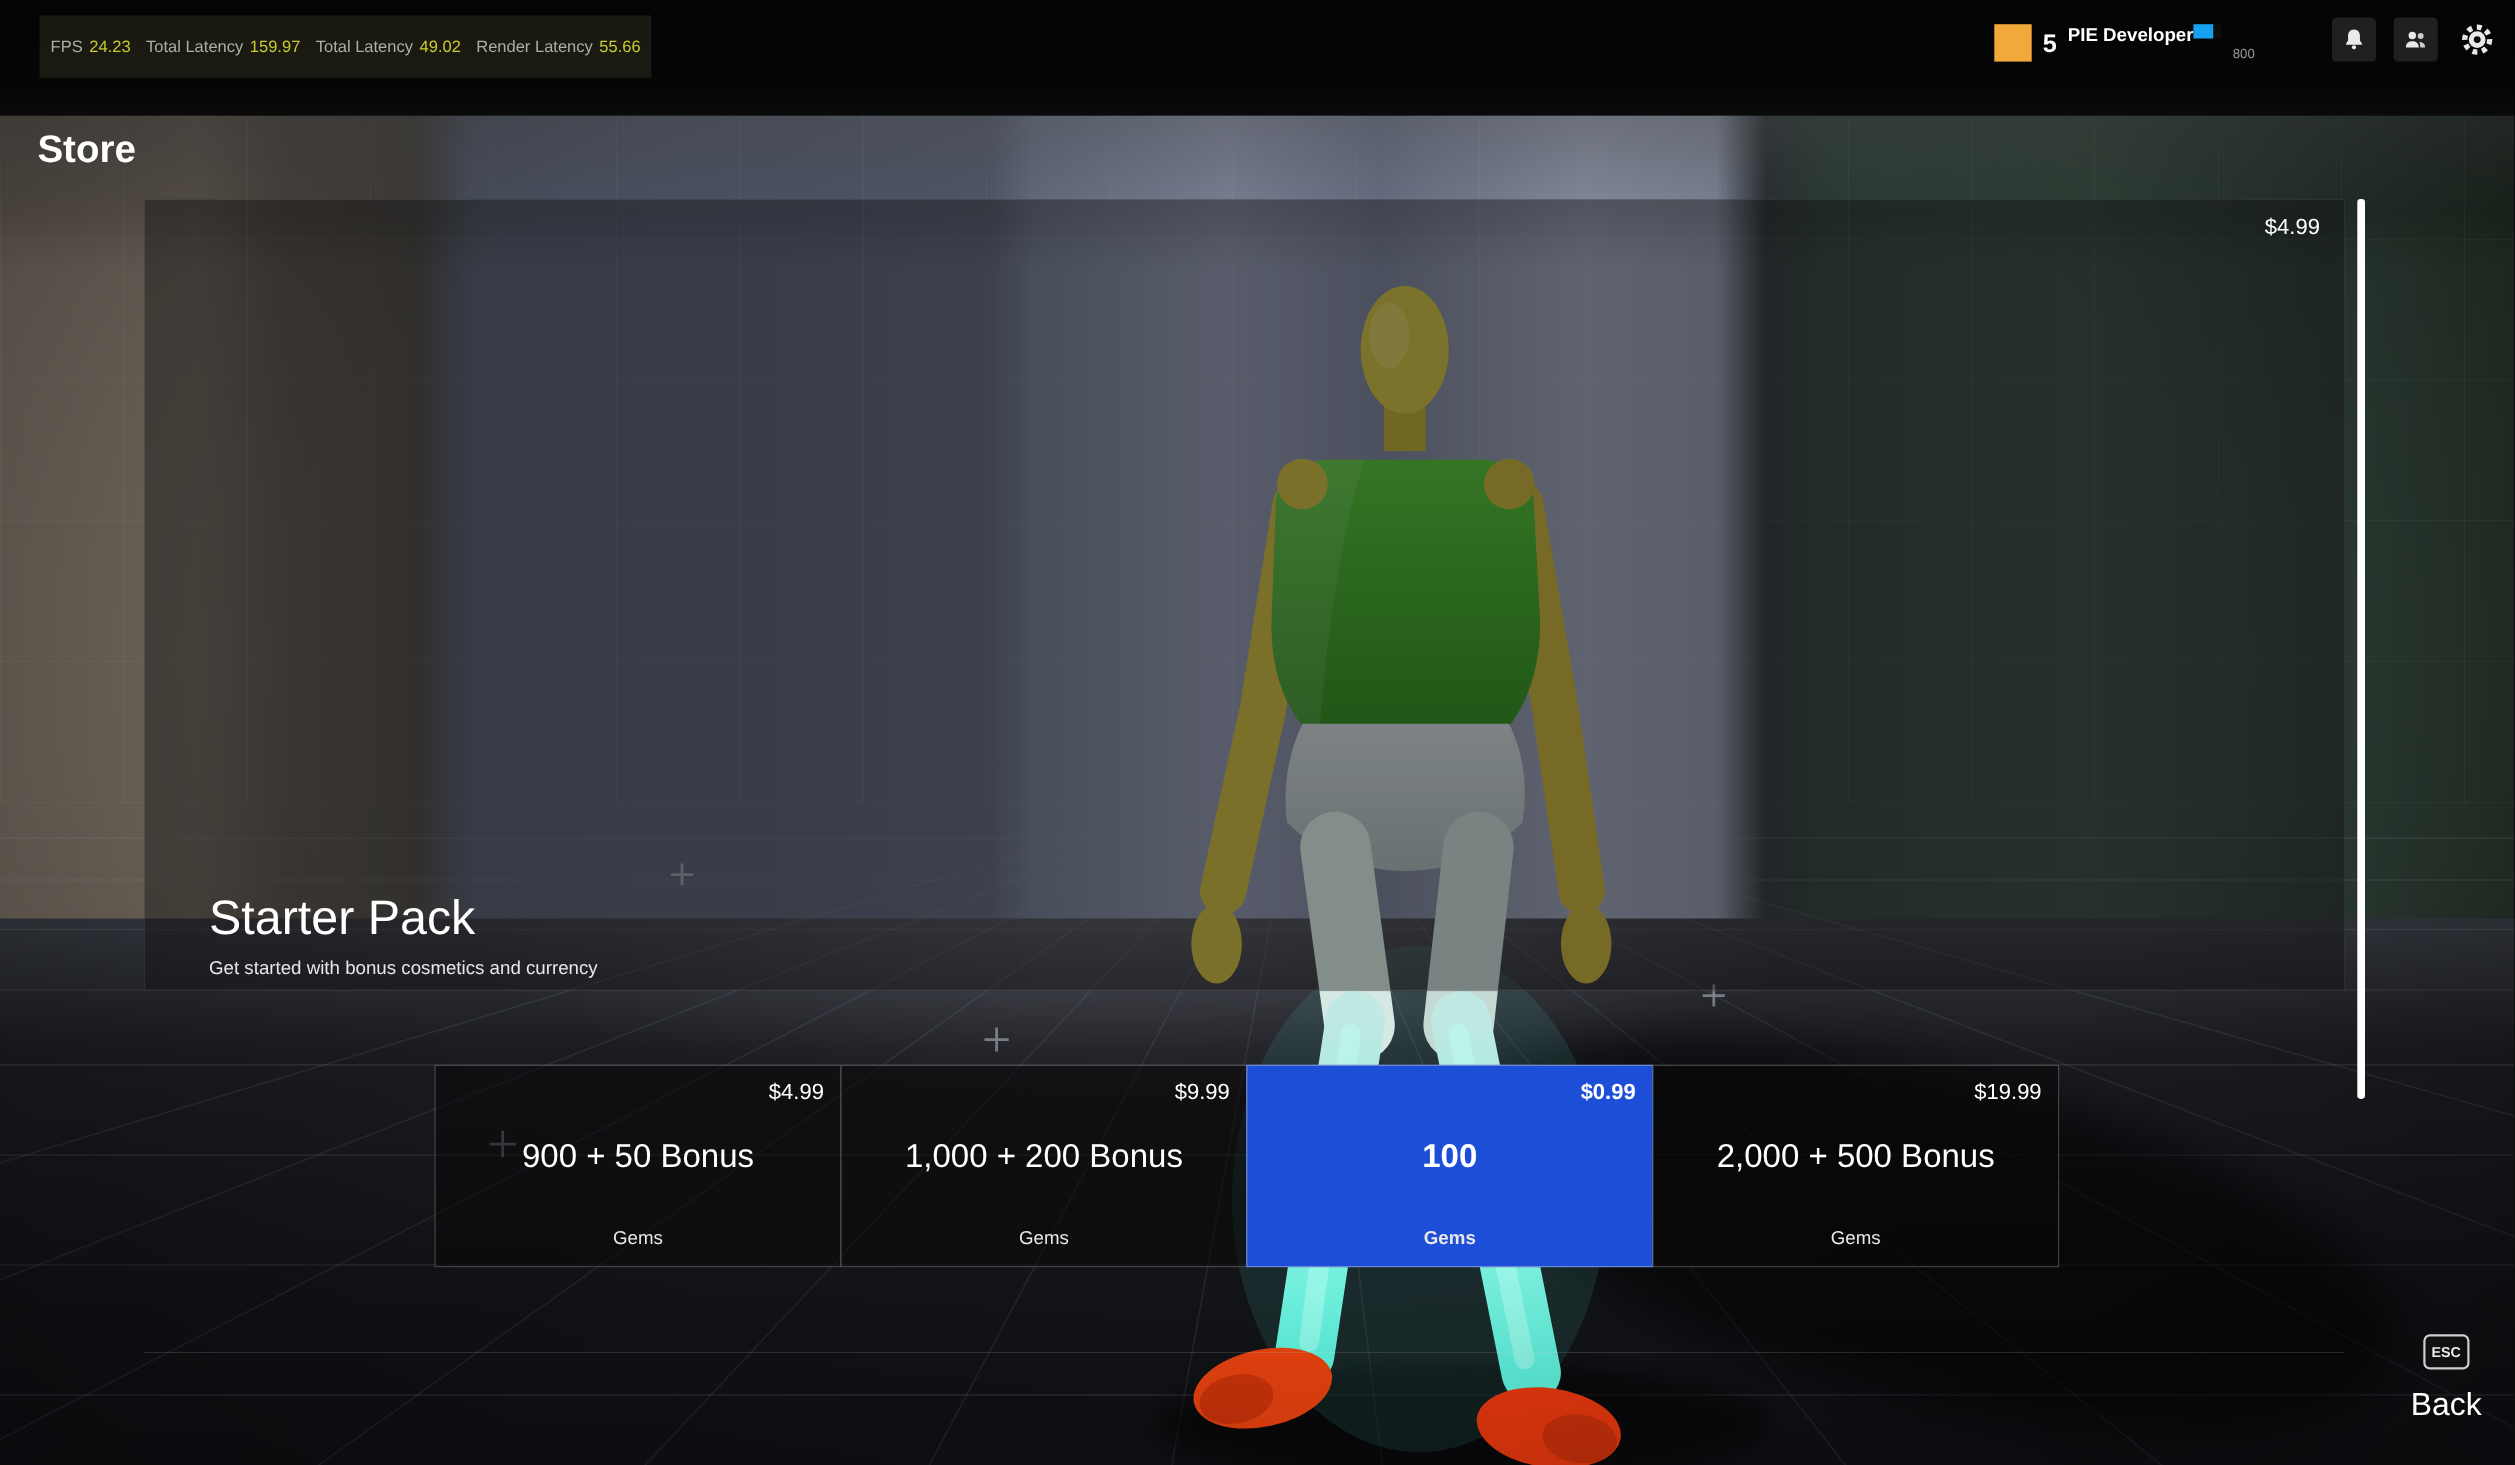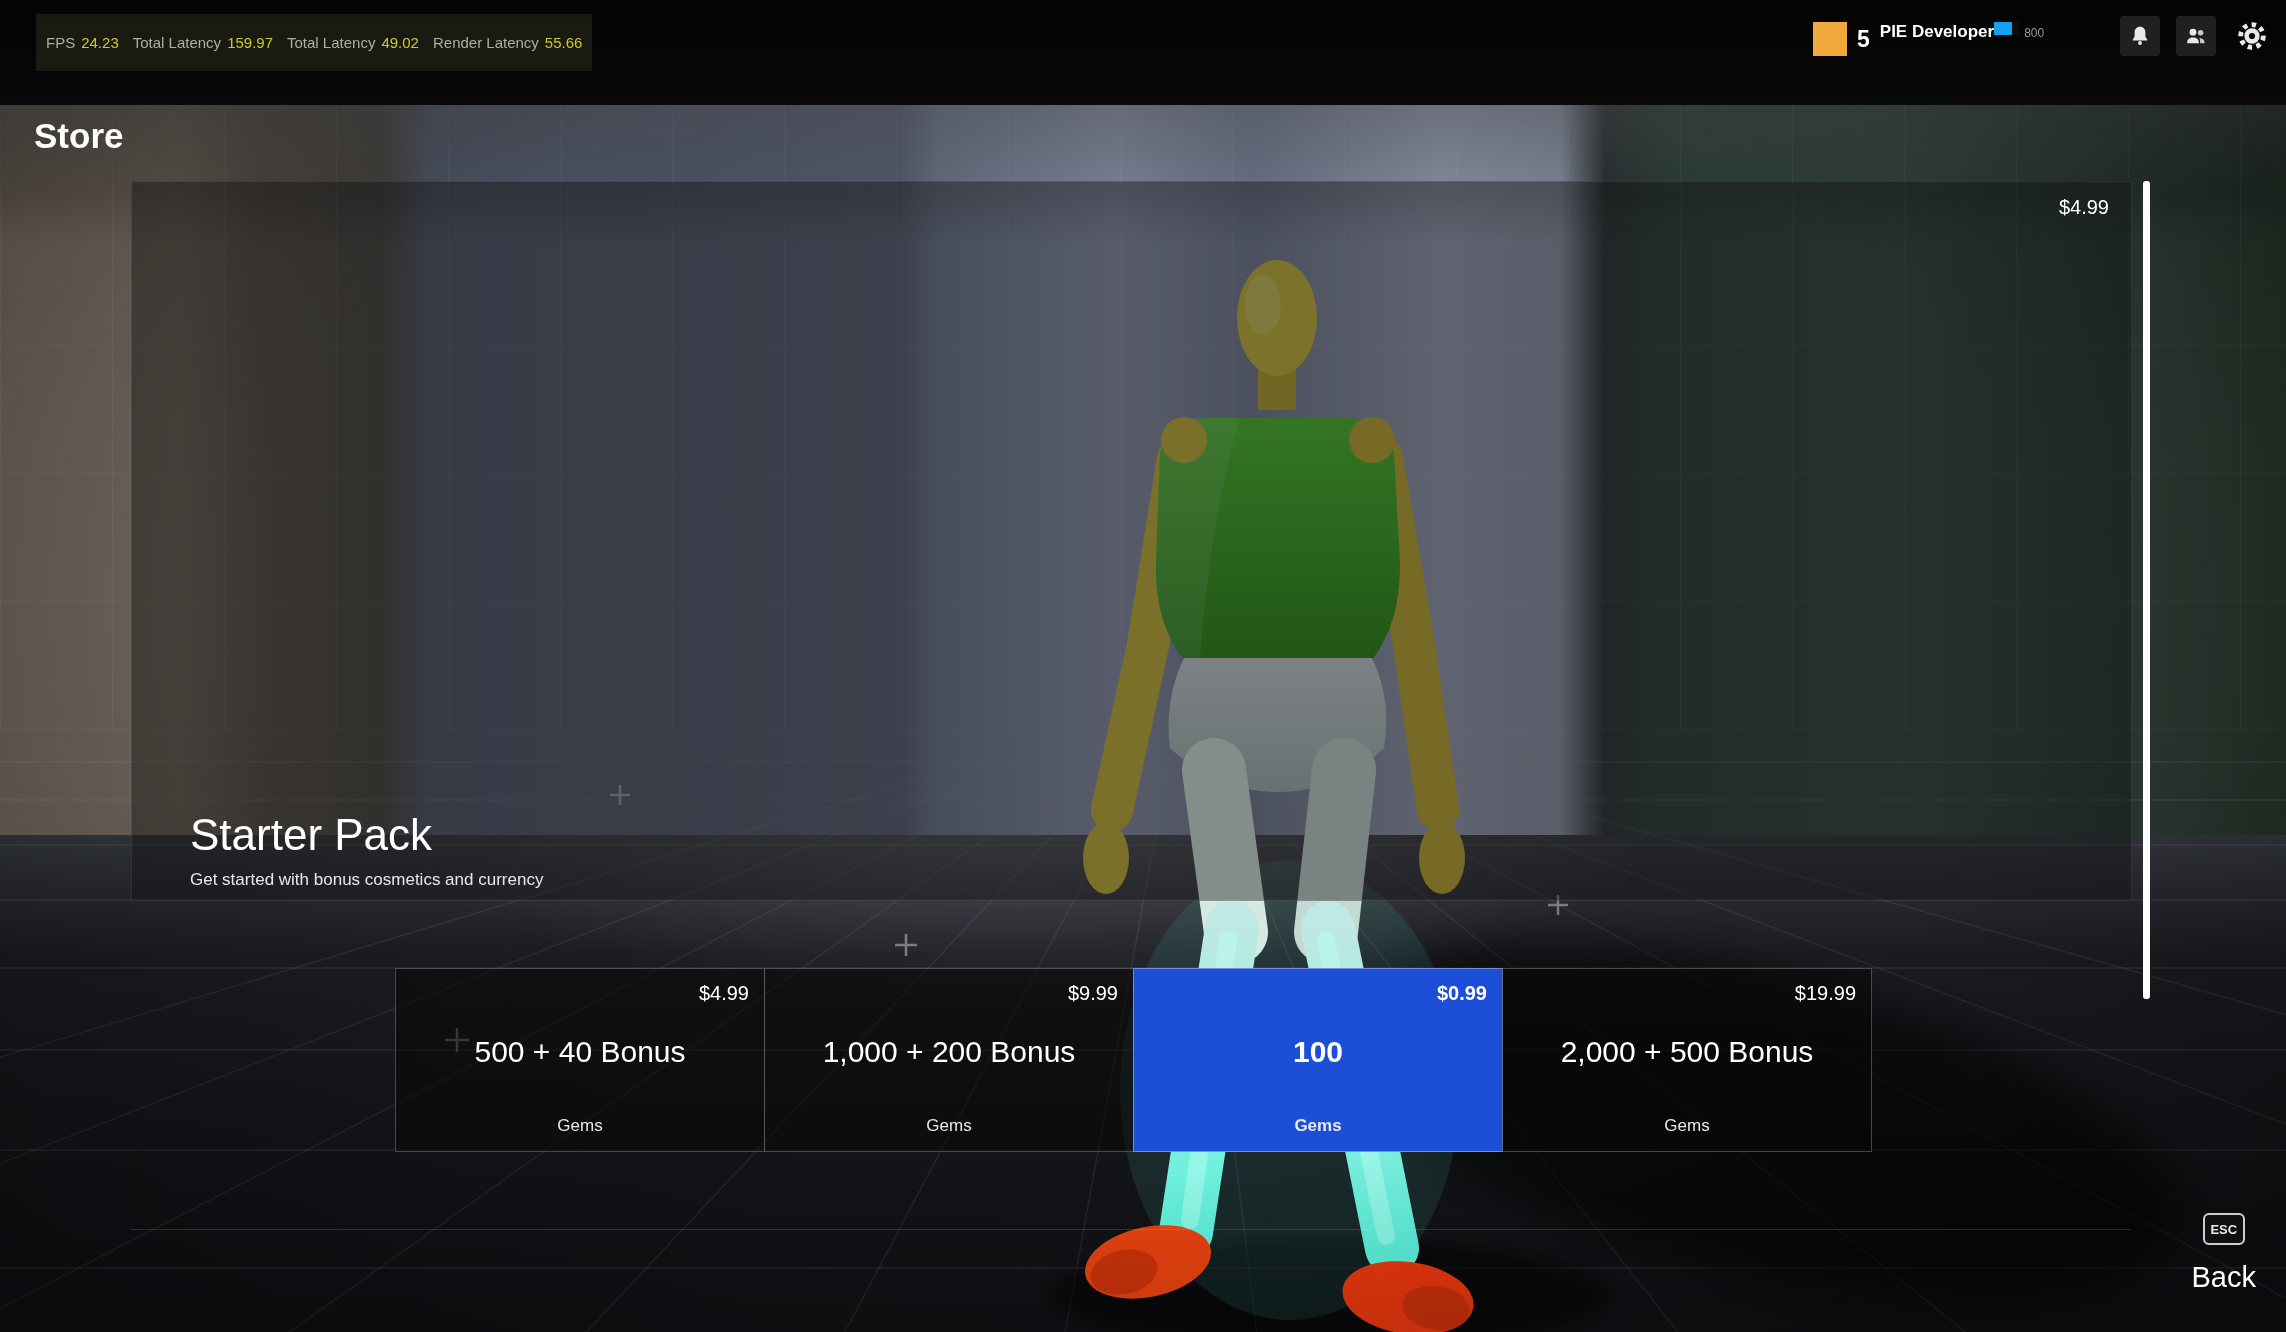--- a/index.html
+++ b/index.html
@@ -53,21 +53,21 @@
   .nav-item { font-size: 21px; letter-spacing: 0.5px; color: #f2f2f2; cursor: pointer; white-space: nowrap; }
   .nav-item.nav-active { background: #18a0f0; padding: 7px 44px; color: #ffffff; }
 
   .player { position: absolute; left: 1813px; top: 22px; display: flex; align-items: flex-start; gap: 10px; }
   .avatar { width: 34px; height: 34px; background: #f2a93b; }
   .level { font-size: 23px; font-weight: bold; color: #fff; line-height: 34px; }
   .player-col { display: flex; flex-direction: row; width: 170px; }
   .player-name { font-size: 17px; font-weight: bold; color: #fff; margin-bottom: 5px; white-space: nowrap; }
   .xp-bar { width: 131px; height: 13px; background: #0d0d0d; position: relative; }
   .xp-fill { position: absolute; left: 0; top: 0; bottom: 0; width: 72%; background: #18a0f0; }
-  .xp-max { width: 168px; text-align: center; font-size: 12px; color: #9a9a9a; margin-top: 4px; }
+  .xp-max { width: 168px; text-align: right; font-size: 12px; color: #9a9a9a; margin-top: 20px; }
 
   .top-icons { position: absolute; right: 14px; top: 16px; display: flex; align-items: center; gap: 16px; }
   .icon-btn { width: 40px; height: 40px; display: flex; align-items: center; justify-content: center;
     background: rgba(38,38,38,0.85); border-radius: 4px; cursor: pointer; }
   .icon-btn.plain { background: transparent; }
   .icon-btn svg { width: 24px; height: 24px; }
   .icon-btn.plain svg { width: 34px; height: 34px; }
 
   
   .page-title { position: absolute; left: 34px; top: 116px; font-size: 35px; font-weight: bold; color: #fff; }
@@ -218,21 +218,21 @@
     <div class="featured-price">$4.99</div>
     <div class="featured-caption">
       <div class="featured-title">Starter Pack</div>
       <div class="featured-subtitle">Get started with bonus cosmetics and currency</div>
     </div>
   </div>
 
   <div class="offers">
     <div class="offer">
       <div class="offer-price">$4.99</div>
-      <div class="offer-amount">500 + 40 Bonus</div>
+      <div class="offer-amount">900 + 50 Bonus</div>
       <div class="offer-unit">Gems</div>
     </div>
     <div class="offer">
       <div class="offer-price">$9.99</div>
       <div class="offer-amount">1,000 + 200 Bonus</div>
       <div class="offer-unit">Gems</div>
     </div>
     <div class="offer offer--selected">
       <div class="offer-price">$0.99</div>
       <div class="offer-amount">100</div>

